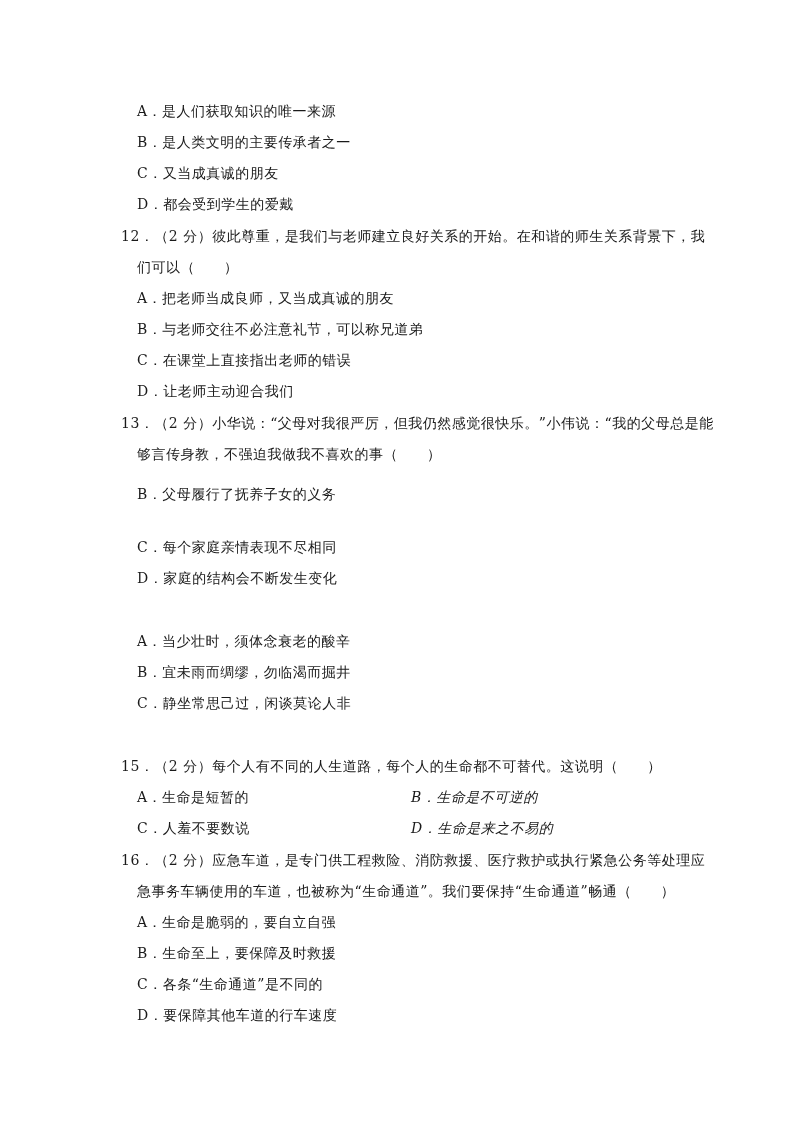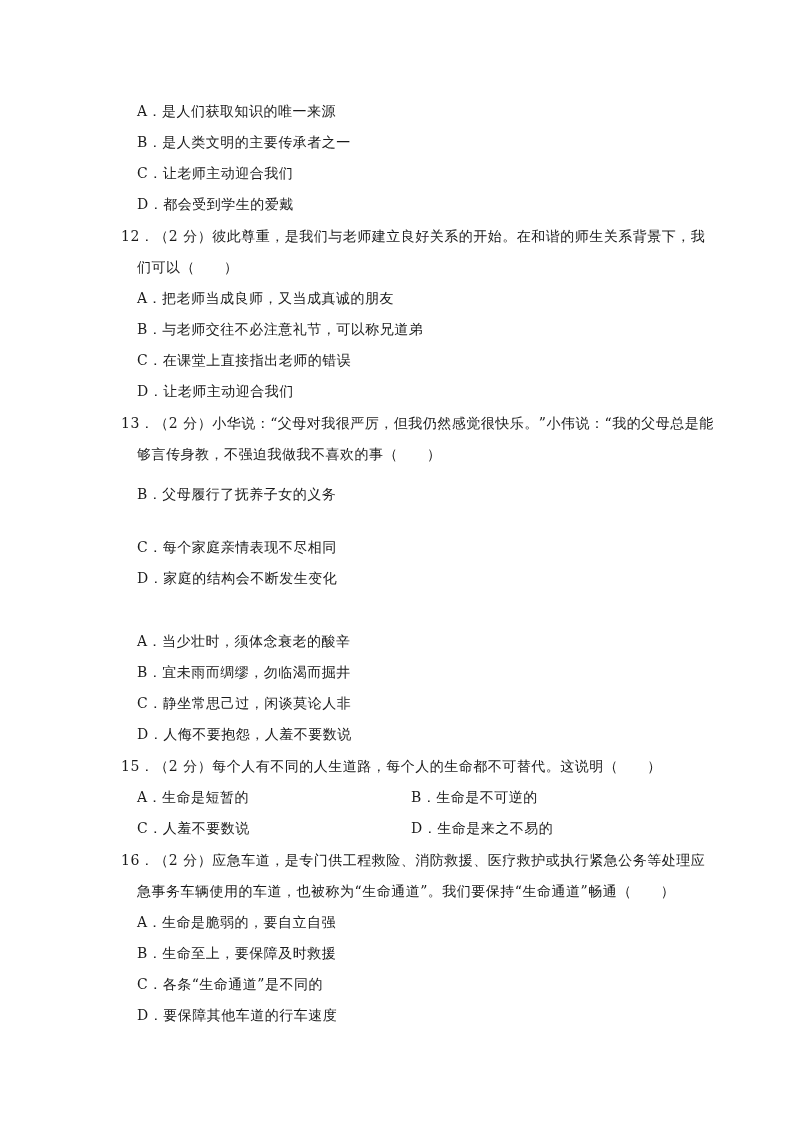--- a/index.html
+++ b/index.html
@@ -3,49 +3,48 @@
 <meta charset="utf-8">
 <style>
   html, body { margin: 0; padding: 0; background: #ffffff; }
   body { width: 793px; height: 1122px; position: relative; overflow: hidden;
          font-family: "DejaVu Serif", "Liberation Serif", serif; color: #1a1a1a; }
   .page { position: absolute; left: 0; top: 0; width: 793px; height: 868px; }
   .line { position: absolute; font-size: 14px; line-height: 20px; white-space: nowrap; letter-spacing: 0.5px; }
   .q { left: 121px; }
   .qc { left: 137px; }
   .opt { left: 137px; }
-  .opt2 { left: 411px; }
+  .opt2 { left: 411px; font-style: italic; }
 </style>
 </head>
 <body>
 
 <div class="page">
 
   <div class="line opt" style="top:101px">A．是人们获取知识的唯一来源</div>
   <div class="line opt" style="top:132px">B．是人类文明的主要传承者之一</div>
-  <div class="line opt" style="top:163px">C．让老师主动迎合我们</div>
+  <div class="line opt" style="top:163px">C．又当成真诚的朋友</div>
   <div class="line opt" style="top:194px">D．都会受到学生的爱戴</div>
 
   <div class="line q" style="top:226px">12．（2 分）彼此尊重，是我们与老师建立良好关系的开始。在和谐的师生关系背景下，我</div>
   <div class="line qc" style="top:257px">们可以（　　）</div>
   <div class="line opt" style="top:288px">A．把老师当成良师，又当成真诚的朋友</div>
   <div class="line opt" style="top:319px">B．与老师交往不必注意礼节，可以称兄道弟</div>
   <div class="line opt" style="top:350px">C．在课堂上直接指出老师的错误</div>
   <div class="line opt" style="top:381px">D．让老师主动迎合我们</div>
 
   <div class="line q" style="top:413px">13．（2 分）小华说：“父母对我很严厉，但我仍然感觉很快乐。”小伟说：“我的父母总是能</div>
   <div class="line qc" style="top:444px">够言传身教，不强迫我做我不喜欢的事（　　）</div>
   <div class="line opt" style="top:484px">B．父母履行了抚养子女的义务</div>
   <div class="line opt" style="top:537px">C．每个家庭亲情表现不尽相同</div>
   <div class="line opt" style="top:568px">D．家庭的结构会不断发生变化</div>
 
   <div class="line opt" style="top:631px">A．当少壮时，须体念衰老的酸辛</div>
   <div class="line opt" style="top:662px">B．宜未雨而绸缪，勿临渴而掘井</div>
   <div class="line opt" style="top:693px">C．静坐常思己过，闲谈莫论人非</div>
-  <div class="line opt" style="top:724px">D．人侮不要抱怨，人羞不要数说</div>
 
   <div class="line q" style="top:756px">15．（2 分）每个人有不同的人生道路，每个人的生命都不可替代。这说明（　　）</div>
   <div class="line opt" style="top:787px">A．生命是短暂的</div>
   <div class="line opt2" style="top:787px">B．生命是不可逆的</div>
   <div class="line opt" style="top:818px">C．人羞不要数说</div>
   <div class="line opt2" style="top:818px">D．生命是来之不易的</div>
 
   <div class="line q" style="top:850px">16．（2 分）应急车道，是专门供工程救险、消防救援、医疗救护或执行紧急公务等处理应</div>
   <div class="line qc" style="top:881px">急事务车辆使用的车道，也被称为“生命通道”。我们要保持“生命通道”畅通（　　）</div>
   <div class="line opt" style="top:912px">A．生命是脆弱的，要自立自强</div>

